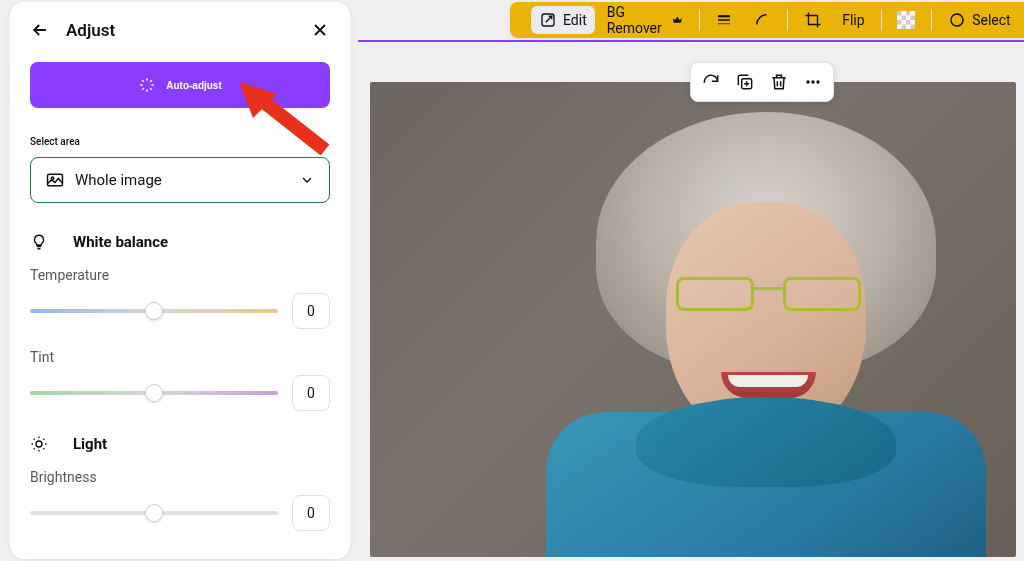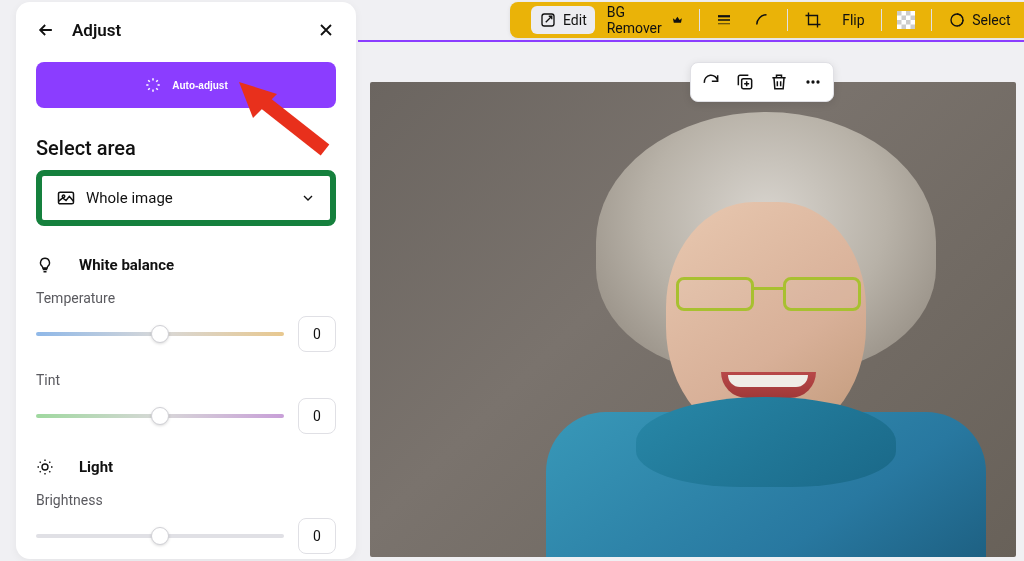--- a/index.html
+++ b/index.html
@@ -1,30 +1,30 @@
 <!DOCTYPE html>
 <html><head>
   <meta charset="utf-8">
   <style>
     * { margin: 0; padding: 0; box-sizing: border-box; }
     body { font-family: -apple-system, BlinkMacSystemFont, "Segoe UI", Roboto, sans-serif; width: 1024px; height: 561px; overflow: hidden; background: #f0f0f3; position: relative; }
     
-    .sidebar { position: absolute; left: 16px; top: 2px; width: 340px; height: 557px; background: #fff; border-radius: 14px; padding: 18px 20px; box-shadow: 0 2px 8px rgba(0,0,0,0.05); overflow: hidden; }
+    .sidebar { position: absolute; left: 10px; top: 2px; width: 340px; height: 557px; background: #fff; border-radius: 14px; padding: 18px 20px; box-shadow: 0 2px 8px rgba(0,0,0,0.05); overflow: hidden; }
     
     .sidebar-header { display: flex; align-items: center; gap: 16px; margin-bottom: 22px; }
     .back-arrow { cursor: pointer; display: flex; }
     .sidebar-title { font-size: 17px; font-weight: 600; color: #111; flex: 1; }
     .close-x { cursor: pointer; display: flex; font-size: 22px; color: #111; }
     
     .auto-adjust-btn { width: 100%; background: #8b3dff; color: #fff; border: none; border-radius: 8px; padding: 14px; font-size: 10px; font-weight: 600; cursor: pointer; display: flex; align-items: center; justify-content: center; gap: 10px; margin-bottom: 28px; }
     .auto-adjust-btn svg { stroke: #fff; }
     
-    .section-label { font-size: 20px; font-weight: 500; color: #111; margin-bottom: 10px; }
-    
-    .select-dropdown { width: 100%; border: 6px solid #15803d; border-radius: 8px; padding: 12px 14px; display: flex; align-items: center; gap: 10px; cursor: pointer; margin-bottom: 30px; }
+    .section-label { font-size: 10px; font-weight: 500; color: #111; margin-bottom: 10px; }
+    
+    .select-dropdown { width: 100%; border: 1px solid #15803d; border-radius: 8px; padding: 12px 14px; display: flex; align-items: center; gap: 10px; cursor: pointer; margin-bottom: 30px; }
     .select-dropdown .txt { flex: 1; font-size: 15px; color: #111; }
     
     .subsection-header { display: flex; align-items: center; gap: 25px; margin-bottom: 16px; }
     .subsection-title { font-size: 15px; font-weight: 700; color: #111; }
     
     .slider-group { margin-bottom: 20px; }
     .slider-label { font-size: 14px; color: #5a5a5f; margin-bottom: 10px; }
     .slider-row { display: flex; align-items: center; gap: 14px; }
     .slider-track { flex: 1; height: 4px; border-radius: 2px; position: relative; }
     .slider-thumb { position: absolute; left: 50%; top: 50%; transform: translate(-50%, -50%); width: 18px; height: 18px; background: #fff; border: 1px solid #d0d0d5; border-radius: 50%; box-shadow: 0 1px 3px rgba(0,0,0,0.15); cursor: grab; }

